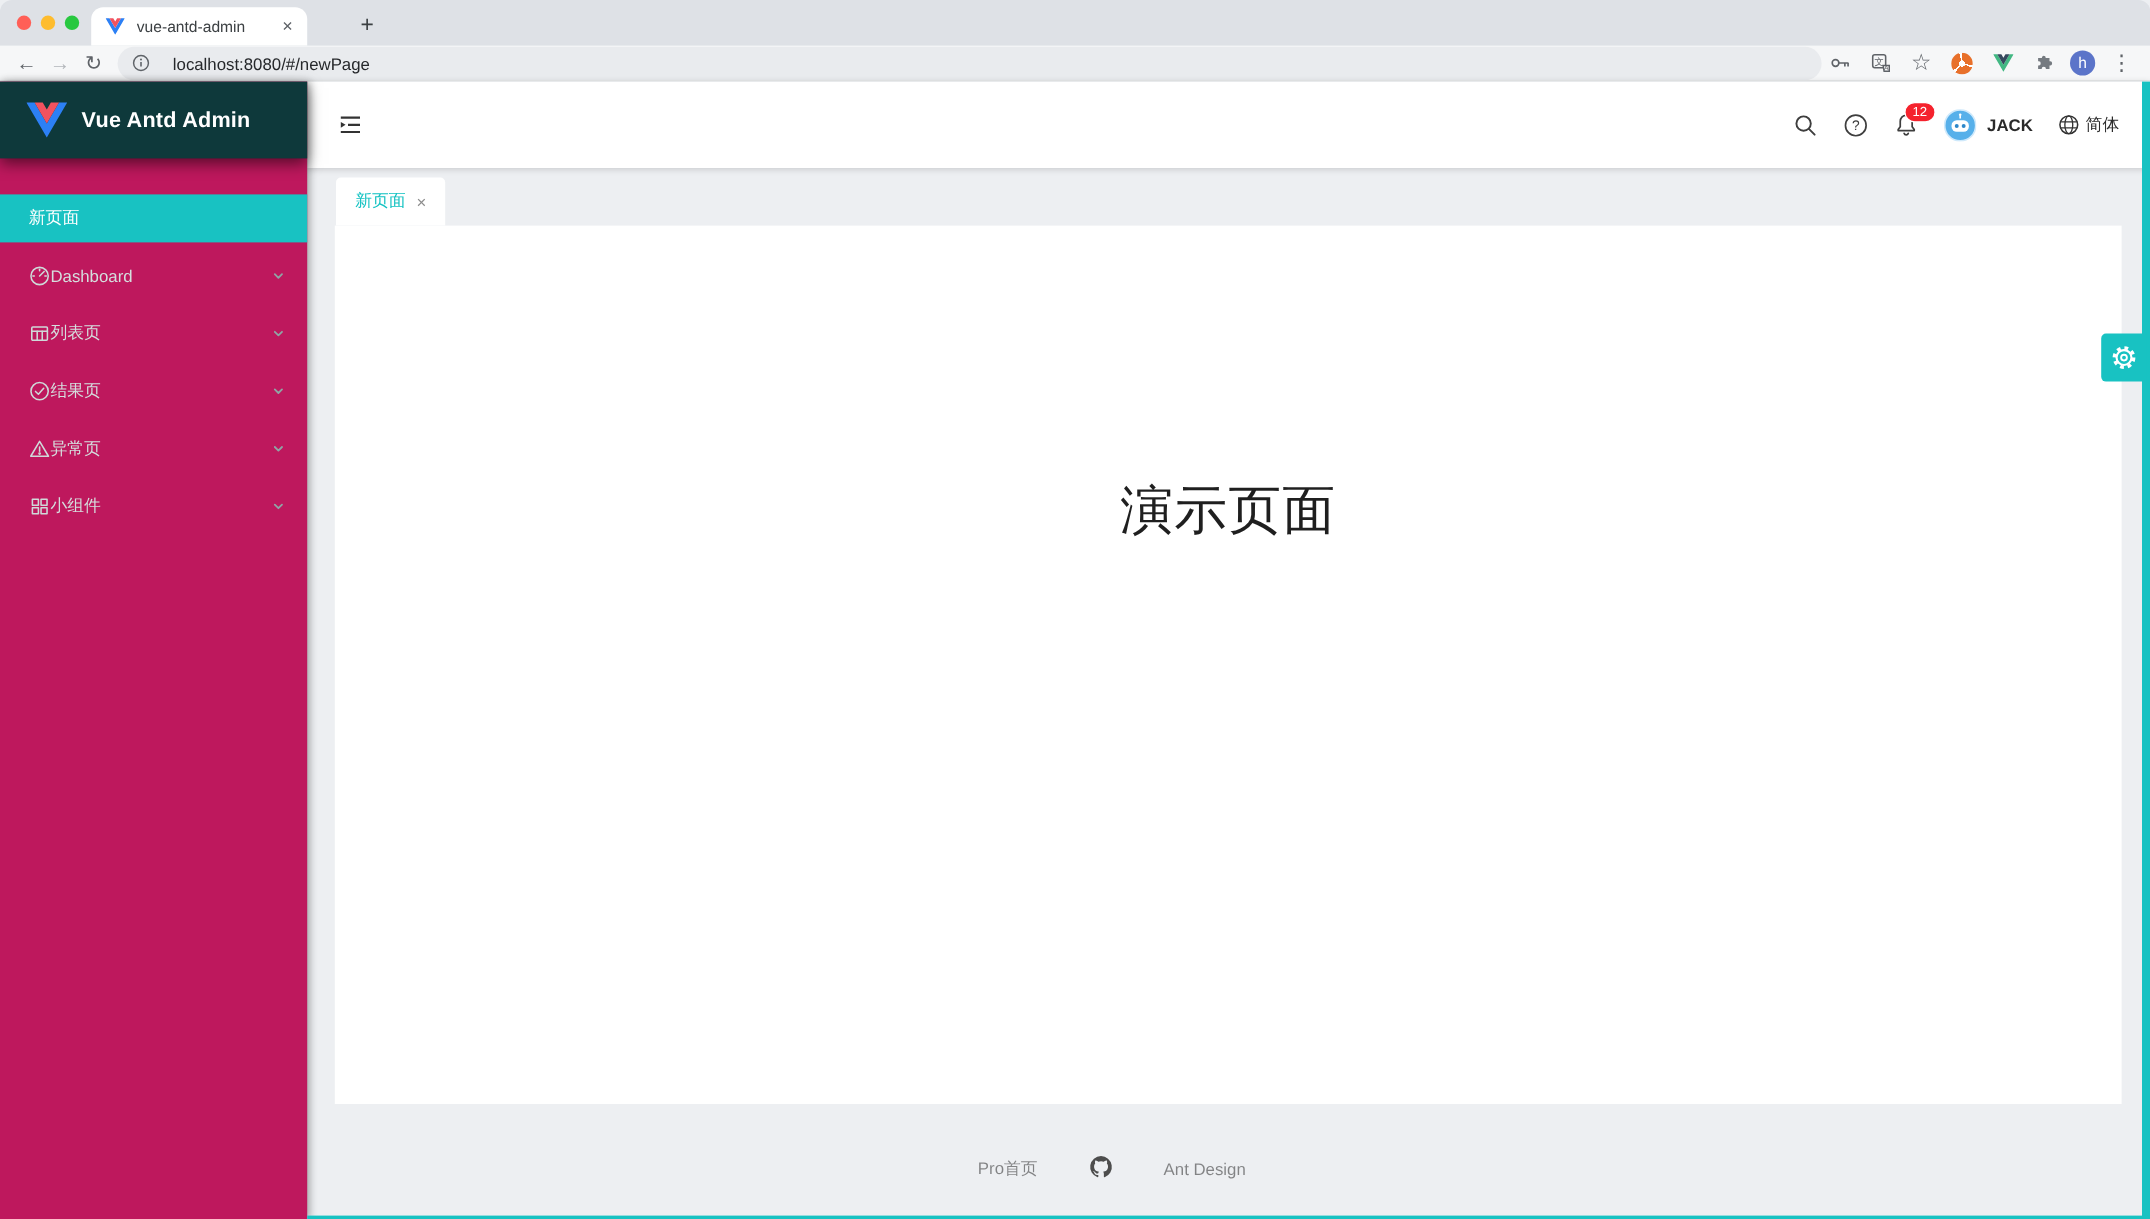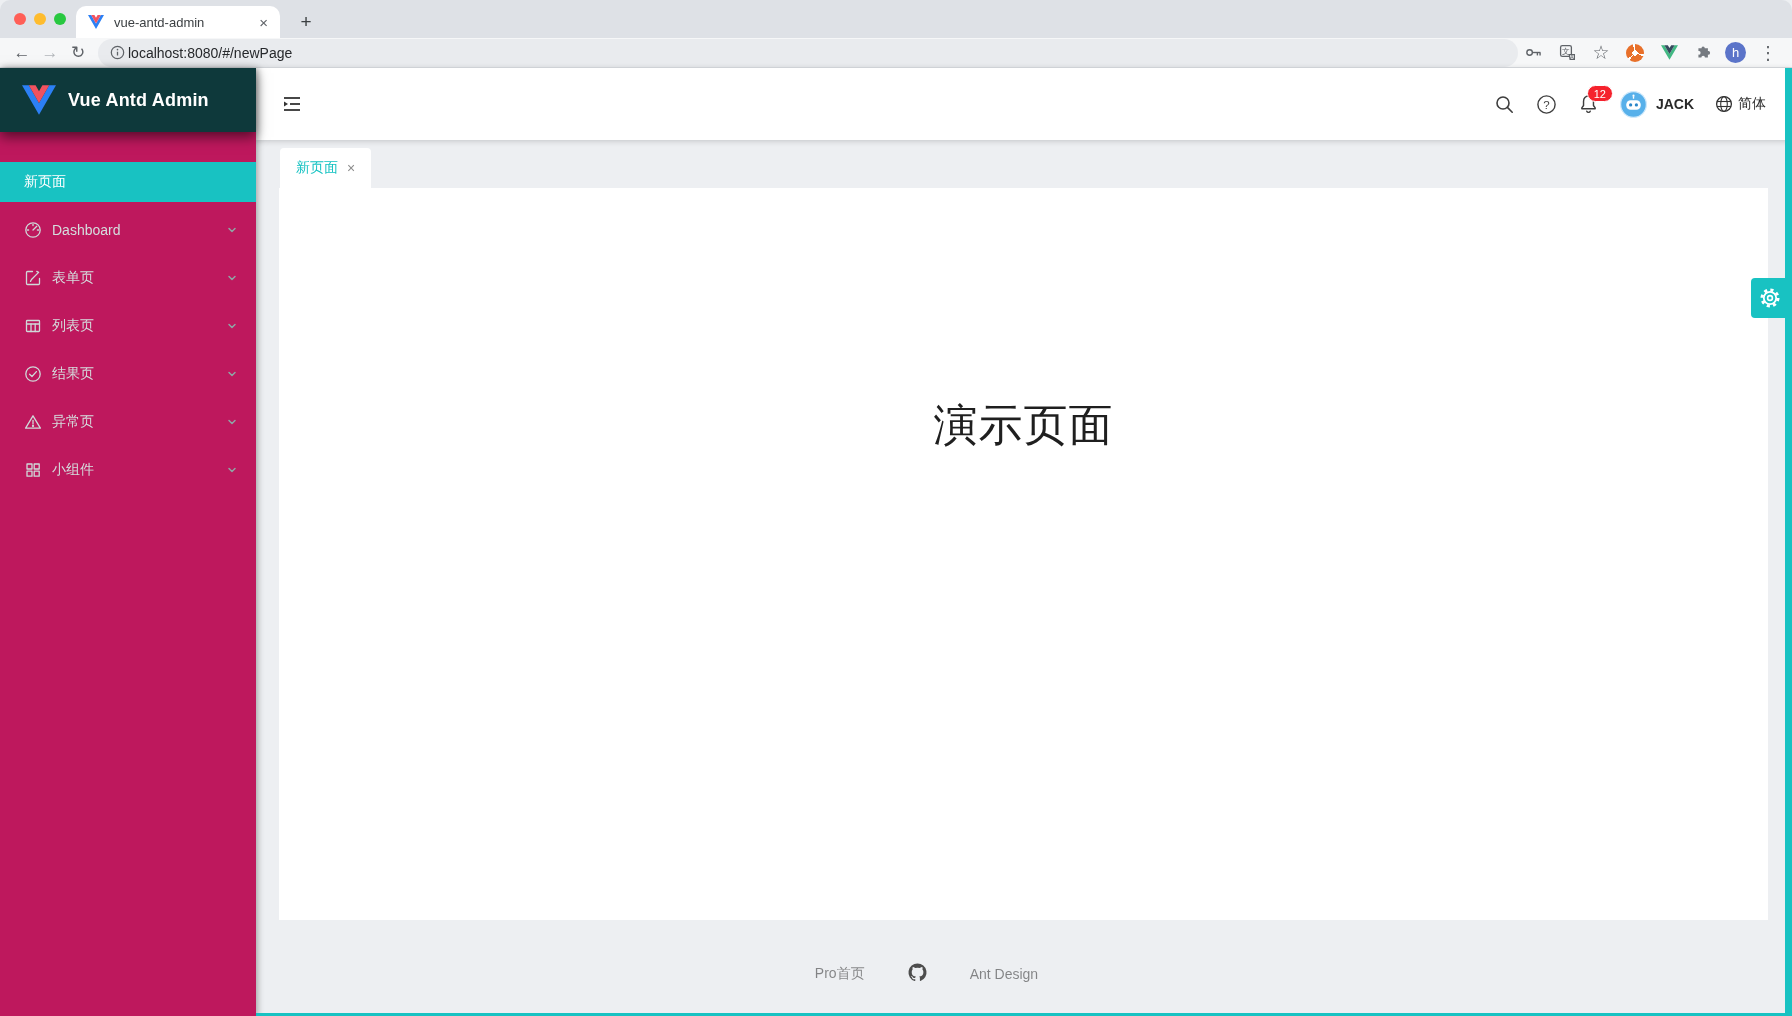--- a/index.html
+++ b/index.html
@@ -5,31 +5,31 @@
   * { margin:0; padding:0; box-sizing:border-box; }
   html,body { width:1792px; height:1016px; overflow:hidden; }
   body { font-family:"Liberation Sans","DejaVu Sans",sans-serif; background:#edeff2; position:relative; }
 
   
   .chrome { position:absolute; left:0; top:0; width:1792px; height:68px; }
   .tabstrip { height:38px; background:#dee1e6; border-radius:10px 10px 0 0; position:relative; }
   .lights { position:absolute; left:14px; top:13px; display:flex; gap:8px; }
   .light { width:12px; height:12px; border-radius:50%; }
   .light.red{ background:#ff5f57; } .light.yellow{ background:#febc2e; } .light.green{ background:#28c840; }
-  .btab { position:absolute; left:76px; top:6px; width:204px; height:32px; background:#fff;
+  .btab { position:absolute; left:76px; top:6px; width:180px; height:32px; background:#fff;
           border-radius:10px 10px 0 0; display:flex; align-items:center; padding:0 12px; gap:10px; }
   .btab-title { font-size:13px; color:#3c4043; flex:1; white-space:nowrap; overflow:hidden; }
   .btab-close { font-size:15px; color:#5f6368; cursor:default; line-height:1; }
   .newtab-btn { position:absolute; left:292px; top:8px; width:28px; height:28px; border-radius:50%;
           display:flex; align-items:center; justify-content:center; font-size:19px; color:#3c4043; }
   .toolbar { height:30px; background:#f6f7f8; border-bottom:1px solid #dcdfe3; display:flex; align-items:center; padding:0 8px; }
   .nav-ic { width:28px; height:28px; display:flex; align-items:center; justify-content:center; font-size:17px; color:#5f6368; }
   .nav-ic.disabled { color:#b2b6ba; }
   .omnibox { margin-left:6px; width:1420px; height:28px; background:#e9ebee; border-radius:14px;
-             display:flex; align-items:center; padding:0 12px; gap:3px; }
+             display:flex; align-items:center; padding:0 12px; gap:19px; }
   .url-text { font-size:14px; color:#26282b; }
   .tb-right { display:flex; align-items:center; margin-left:auto; gap:10px; padding-right:4px; }
   .tb-ic { width:24px; height:24px; display:flex; align-items:center; justify-content:center; font-size:17px; color:#5f6368; }
   .ext-orange { width:18px; height:18px; border-radius:50%;
      background: radial-gradient(circle at 50% 50%, #fff 0 2.6px, rgba(0,0,0,0) 2.7px),
        conic-gradient(#e8702a 0 98deg,#fff 98deg 112deg,#e8702a 112deg 218deg,#fff 218deg 232deg,#e8702a 232deg 346deg,#fff 346deg 360deg); }
   .profile-chip { width:21px; height:21px; border-radius:50%; background:#5b74c9; color:#fff; font-size:13px;
      display:flex; align-items:center; justify-content:center; }
 
   
@@ -37,21 +37,21 @@
 
   
   .sidebar { position:absolute; left:0; top:0; width:256px; height:948px; background:#be185d;
              box-shadow:2px 0 6px rgba(0,0,0,.3); z-index:3; }
   .logo-row { height:64px; background:#0e393b; display:flex; align-items:center; padding-left:22px; gap:12px;
               box-shadow:0 5px 12px rgba(0,0,0,.55); position:relative; z-index:2; }
   .logo-title { color:#fff; font-size:18px; font-weight:bold; letter-spacing:.2px; }
   .menu-active { margin-top:30px; height:40px; background:#18c2c2; color:#fff; font-size:14px;
                  display:flex; align-items:center; padding-left:24px; position:relative; z-index:1; }
   .menu-list { margin-top:4px; }
-  .menu-item { height:48px; display:flex; align-items:center; padding:0 18px 0 24px; gap:10px;
+  .menu-item { height:48px; display:flex; align-items:center; padding:0 18px 0 24px; 
                color:#d5dede; font-size:14px; }
   .menu-item svg { flex:none; }
   .menu-item .chev { margin-left:auto; }
   .m-ic { stroke:#cfd9d9; fill:none; stroke-width:1.3; stroke-linecap:round; stroke-linejoin:round; }
   .chev-ic { stroke:#8fa5a5; fill:none; stroke-width:1.5; stroke-linecap:round; stroke-linejoin:round; }
 
   
   .main { position:absolute; left:256px; top:0; width:1536px; height:948px; background:#edeff2; }
   .app-header { height:72px; background:#fff; box-shadow:0 1px 6px rgba(0,0,0,.18);
                 display:flex; align-items:center; padding:0 26px 0 24px; position:relative; z-index:2; }
@@ -180,30 +180,20 @@
           <line x1="9" y1="3.4" x2="9" y2="4.6"></line>
           <line x1="3.4" y1="9" x2="4.6" y2="9"></line>
           <line x1="13.4" y1="9" x2="14.6" y2="9"></line>
         </svg>
         <span>Dashboard</span>
         <svg class="chev chev-ic" width="12" height="12" viewBox="0 0 12 12">
           <polyline points="3,4.5 6,7.5 9,4.5"></polyline>
         </svg>
       </div>
 
-      <div class="menu-item">
-        <svg class="m-ic" width="18" height="18" viewBox="0 0 18 18">
-          <path d="M15.5 9.5 v5 a1 1 0 0 1 -1 1 h-11 a1 1 0 0 1 -1 -1 v-11 a1 1 0 0 1 1 -1 h5"></path>
-          <path d="M7.5 10.5 L14.6 3.4 M14.6 3.4 l-1.8 -1 M7.5 10.5 l-1 1.9"></path>
-        </svg>
-        <span>表单页</span>
-        <svg class="chev chev-ic" width="12" height="12" viewBox="0 0 12 12">
-          <polyline points="3,4.5 6,7.5 9,4.5"></polyline>
-        </svg>
-      </div>
 
       <div class="menu-item">
         <svg class="m-ic" width="18" height="18" viewBox="0 0 18 18">
           <rect x="2.5" y="3.5" width="13" height="11" rx="0.8"></rect>
           <line x1="2.5" y1="7" x2="15.5" y2="7"></line>
           <line x1="7" y1="7" x2="7" y2="14.5"></line>
           <line x1="11.2" y1="7" x2="11.2" y2="14.5"></line>
         </svg>
         <span>列表页</span>
         <svg class="chev chev-ic" width="12" height="12" viewBox="0 0 12 12">

